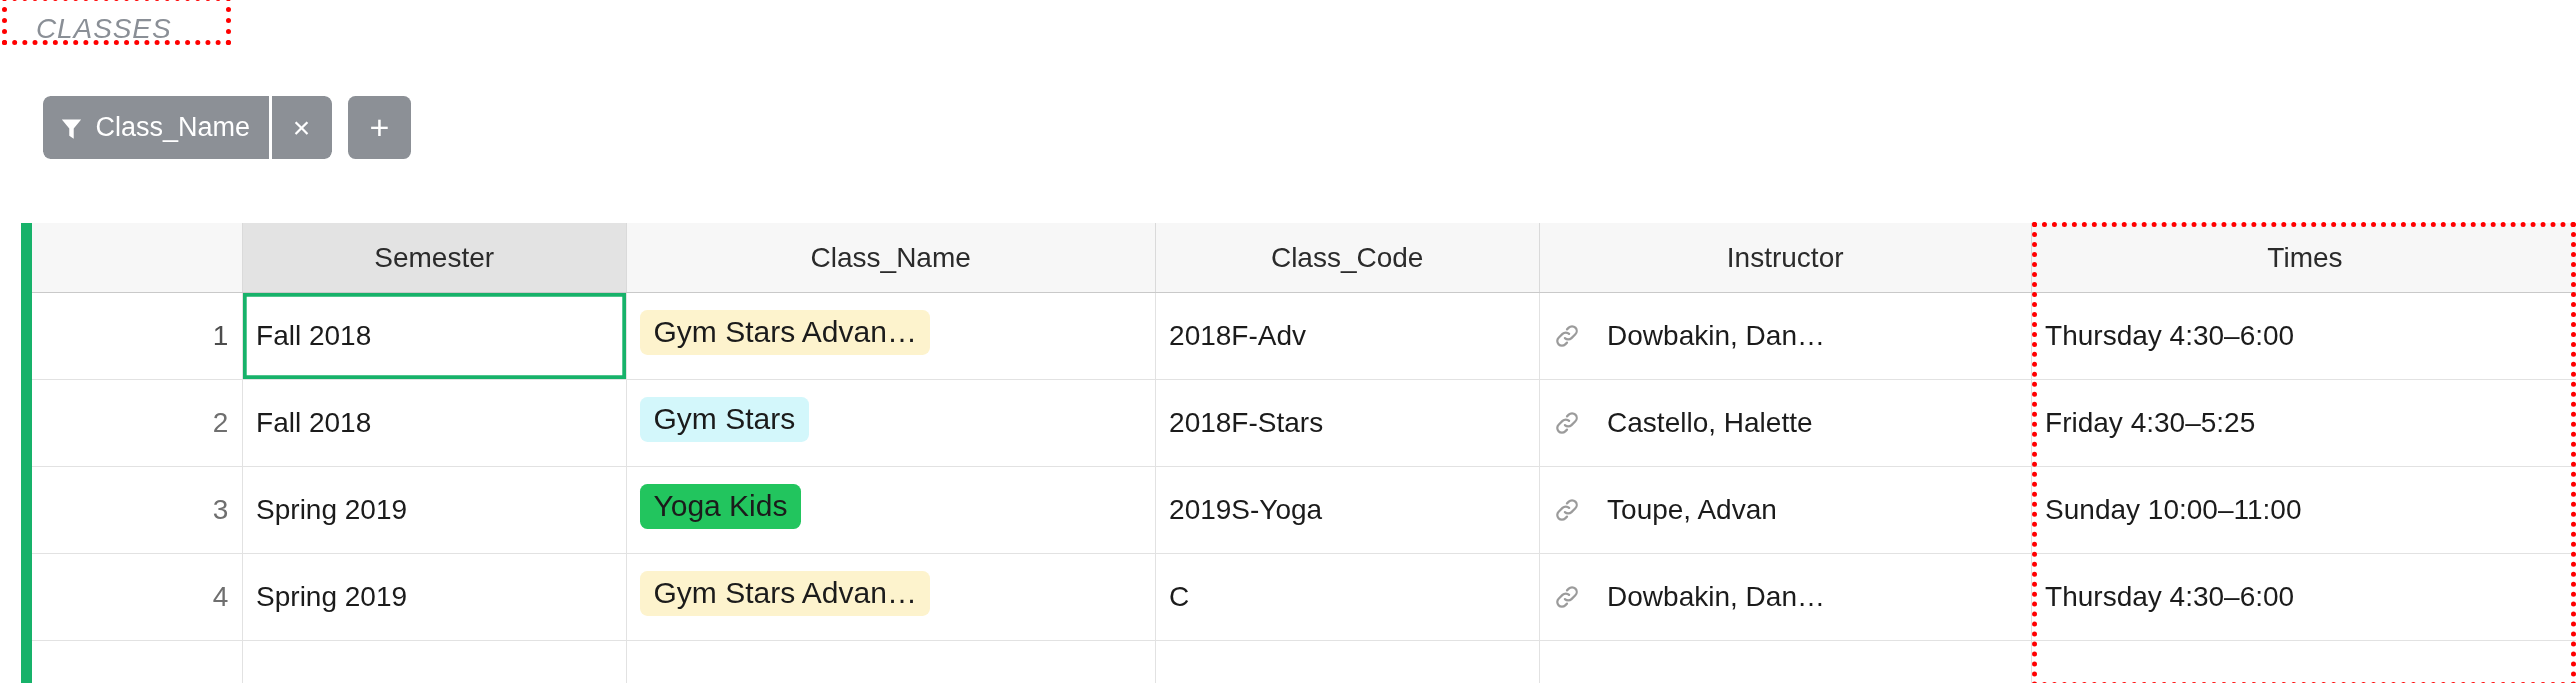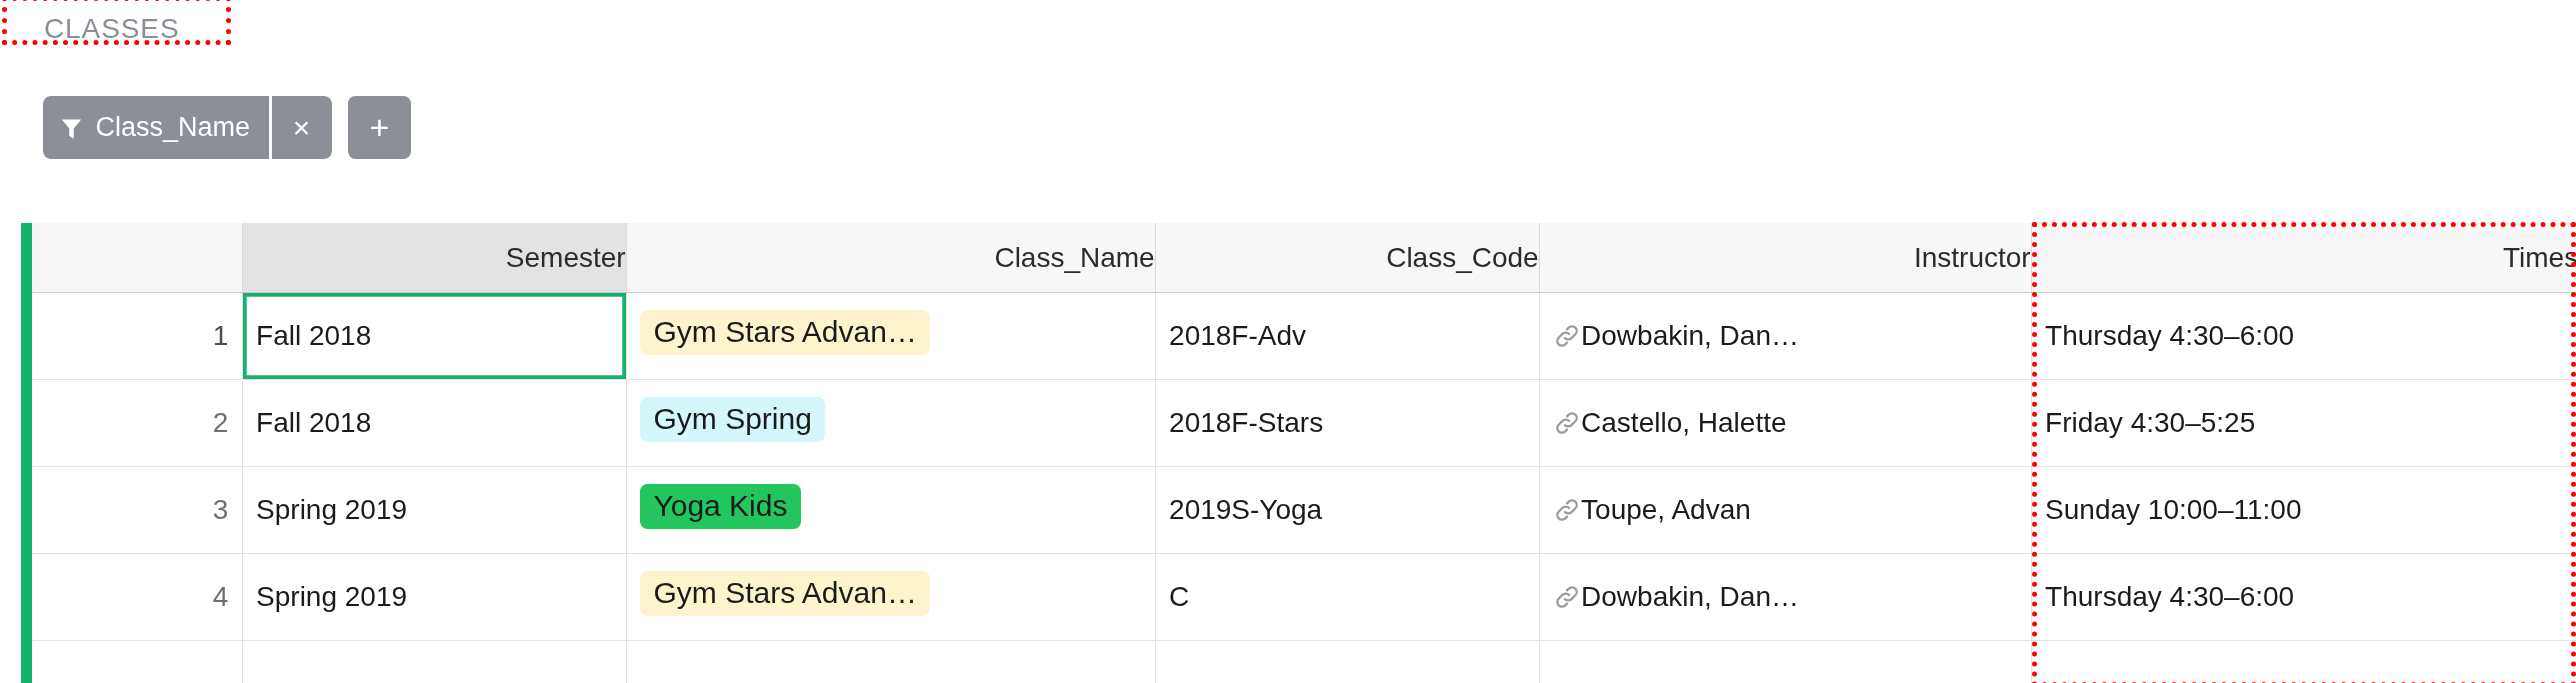--- a/index.html
+++ b/index.html
@@ -17,24 +17,25 @@
 
   
   #app {
     position: absolute;
     inset: 0;
     background: #ffffff;
   }
 
   #section-title-wrap {
     position: absolute;
-    left: 8px;
+    left: 0px;
     top: 0px;
     width: 235px;
     height: 52px;
+    font-style: italic;
   }
   #section-title {
     position: absolute;
     left: 36px;
     top: 13.4px;
     font-size: 28px;
     letter-spacing: 0.9px;
     color: #8a8f96;
     font-weight: 400;
     white-space: nowrap;
@@ -158,21 +159,21 @@
   #grid col.c-times  { width: 547px; }
 
   #grid thead th {
     height: 69px;
     background: #f7f7f7;
     border-right: 1.5px solid #dadada;
     border-bottom: 1.5px solid #c9c9c9;
     font-weight: 400;
     font-size: 28px;
     color: #2b2b2b;
-    text-align: right;
+    text-align: center;
     padding: 0;
   }
   #grid thead th.corner {
     background: #f7f7f7;
     border-right: 1.5px solid #dadada;
   }
   #grid thead th.sel-col {
     background: #e3e3e3;
   }
   #grid thead th.last { border-right: none; }
@@ -218,21 +219,21 @@
     white-space: nowrap;
     box-sizing: border-box;
   }
   .pill.yellow { background: #fdf3cd; }
   .pill.cyan   { background: #d3f7fb; }
   .pill.purple { background: #22c55e; }
 
   .instr-cell {
     display: flex;
     align-items: center;
-    gap: 0;
+    gap: 26px;
   }
   .link-icon {
     flex: 0 0 auto;
     width: 28px;
     height: 28px;
     color: #9b9b9b;
   }
   .instr-name {
     overflow: hidden;
     text-overflow: ellipsis;
@@ -305,21 +306,21 @@
               <span class="instr-name">Dowbakin, Dan…</span>
             </span>
           </td>
           <td class="last times-cell">Thursday 4:30–6:00</td>
         </tr>
 
         <tr>
           <td class="rownum">2</td>
           <td>Fall 2018</td>
           <td>
-            <span class="pill cyan">Gym Spring</span>
+            <span class="pill cyan">Gym Stars</span>
           </td>
           <td>2018F-Stars</td>
           <td>
             <span class="instr-cell">
               <span class="link-icon">
                 <svg viewBox="0 0 24 24" width="28" height="28" fill="none" stroke="#9b9b9b" stroke-width="1.9" stroke-linecap="round" aria-hidden="true">
                   <path d="M10.2 13.8a4 4 0 0 0 5.66 0l3.3-3.3a4 4 0 0 0-5.66-5.66l-1.5 1.5"></path>
                   <path d="M13.8 10.2a4 4 0 0 0-5.66 0l-3.3 3.3a4 4 0 0 0 5.66 5.66l1.5-1.5"></path>
                 </svg>
               </span>

